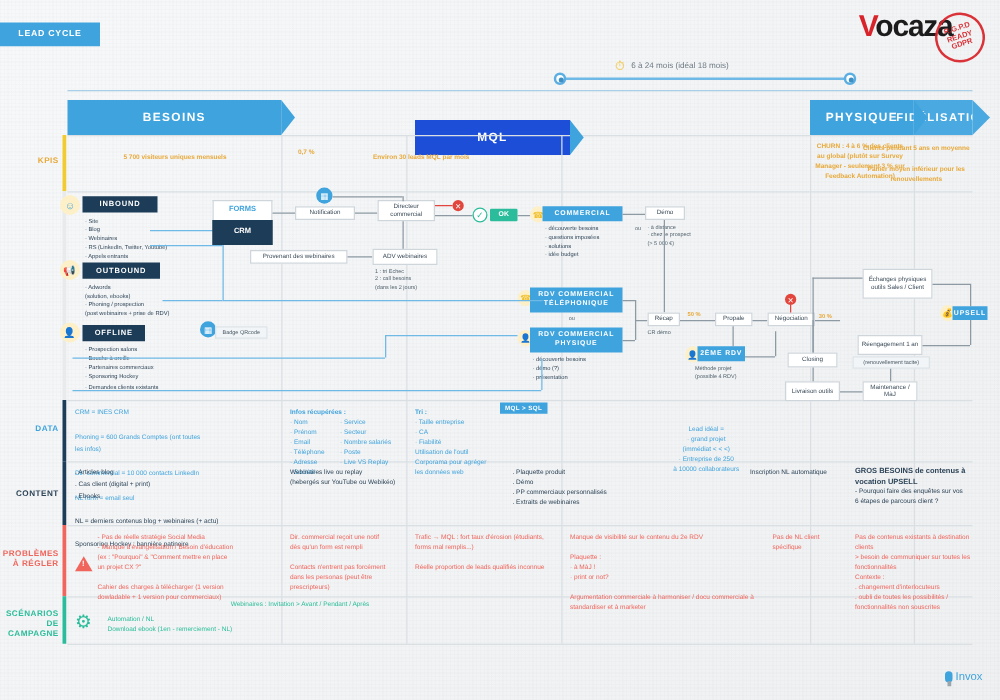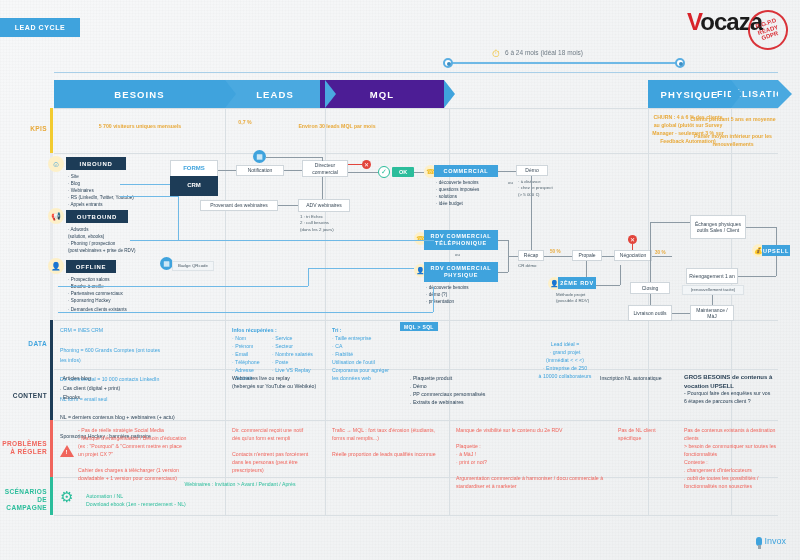--- a/index.html
+++ b/index.html
@@ -126,25 +126,21 @@
     <div class="tl-dot l"></div>
     <div class="tl-dot r"></div>
   </div>
   <div class="tl-top-line"></div>
 
   <div class="stages">
     <div class="stage" style="left:0;width:171px;background:#3fa3dd;color:#3fa3dd;">
       <span style="color:#fff">BESOINS</span>
         <span class="chev"></span>
       </div>
-    <div class="stage" style="left:171px;width:100px;background:#4aa9e0;color:#4aa9e0;">
-      <span style="color:#fff">LEADS</span>
-        <span class="chev"></span>
-      </div>
-    <div class="stage" style="left:266px;width:124px;background:#4c1d95;color:#3fa3dd;">
+    <div class="stage" style="left:278px;width:124px;background:#1d4ed8;color:#3fa3dd;margin-top:16px;">
       <span style="color:#fff">MQL</span>
         <span class="chev"></span>
       </div>
     <div class="stage" style="left:594px;width:83px;background:#3fa3dd;color:#3fa3dd;">
       <span style="color:#fff">PHYSIQUE</span>
         <span class="chev"></span>
       </div>
     <div class="stage" style="left:677px;width:47px;background:#4aa9e0;color:#4aa9e0;">
       <span style="color:#fff;font-size:9px">FIDÉLISATION</span>
       <span class="chev" style="border-left-width:14px;right:-14px;"></span>

